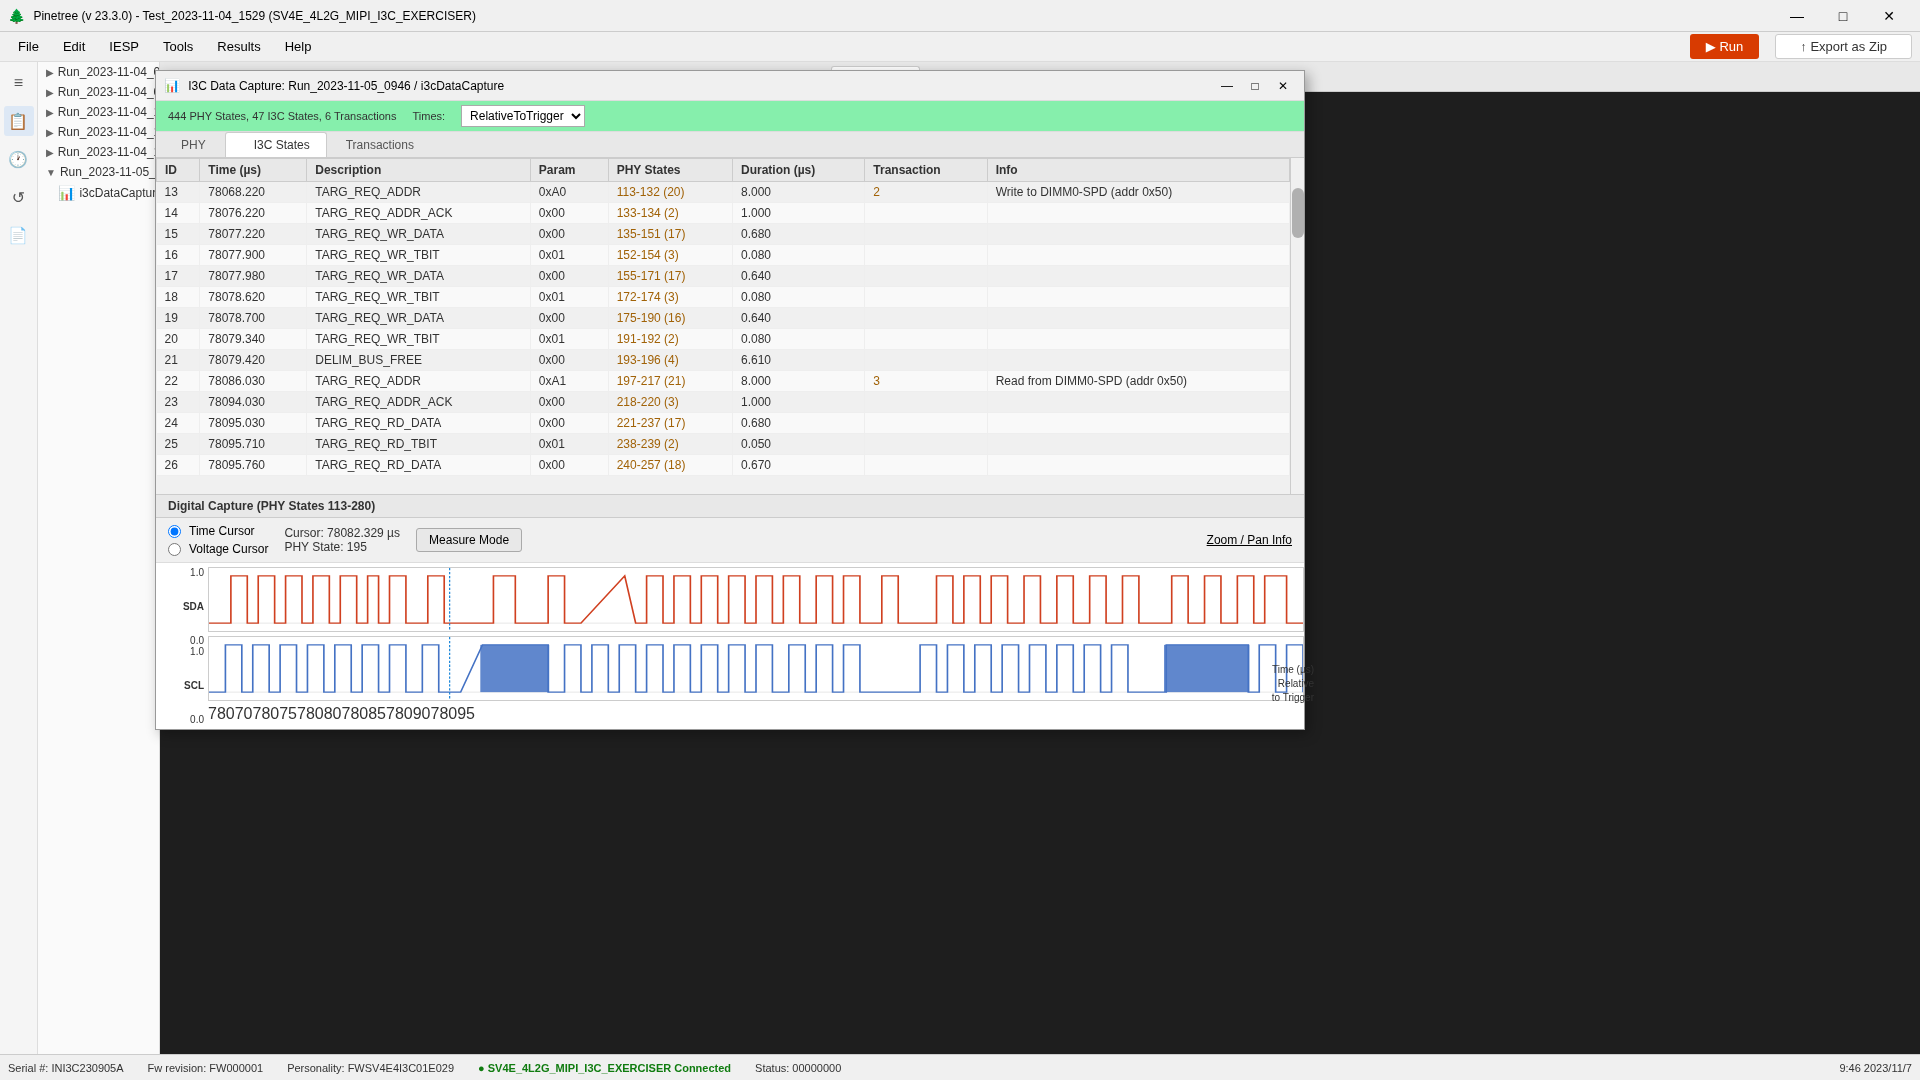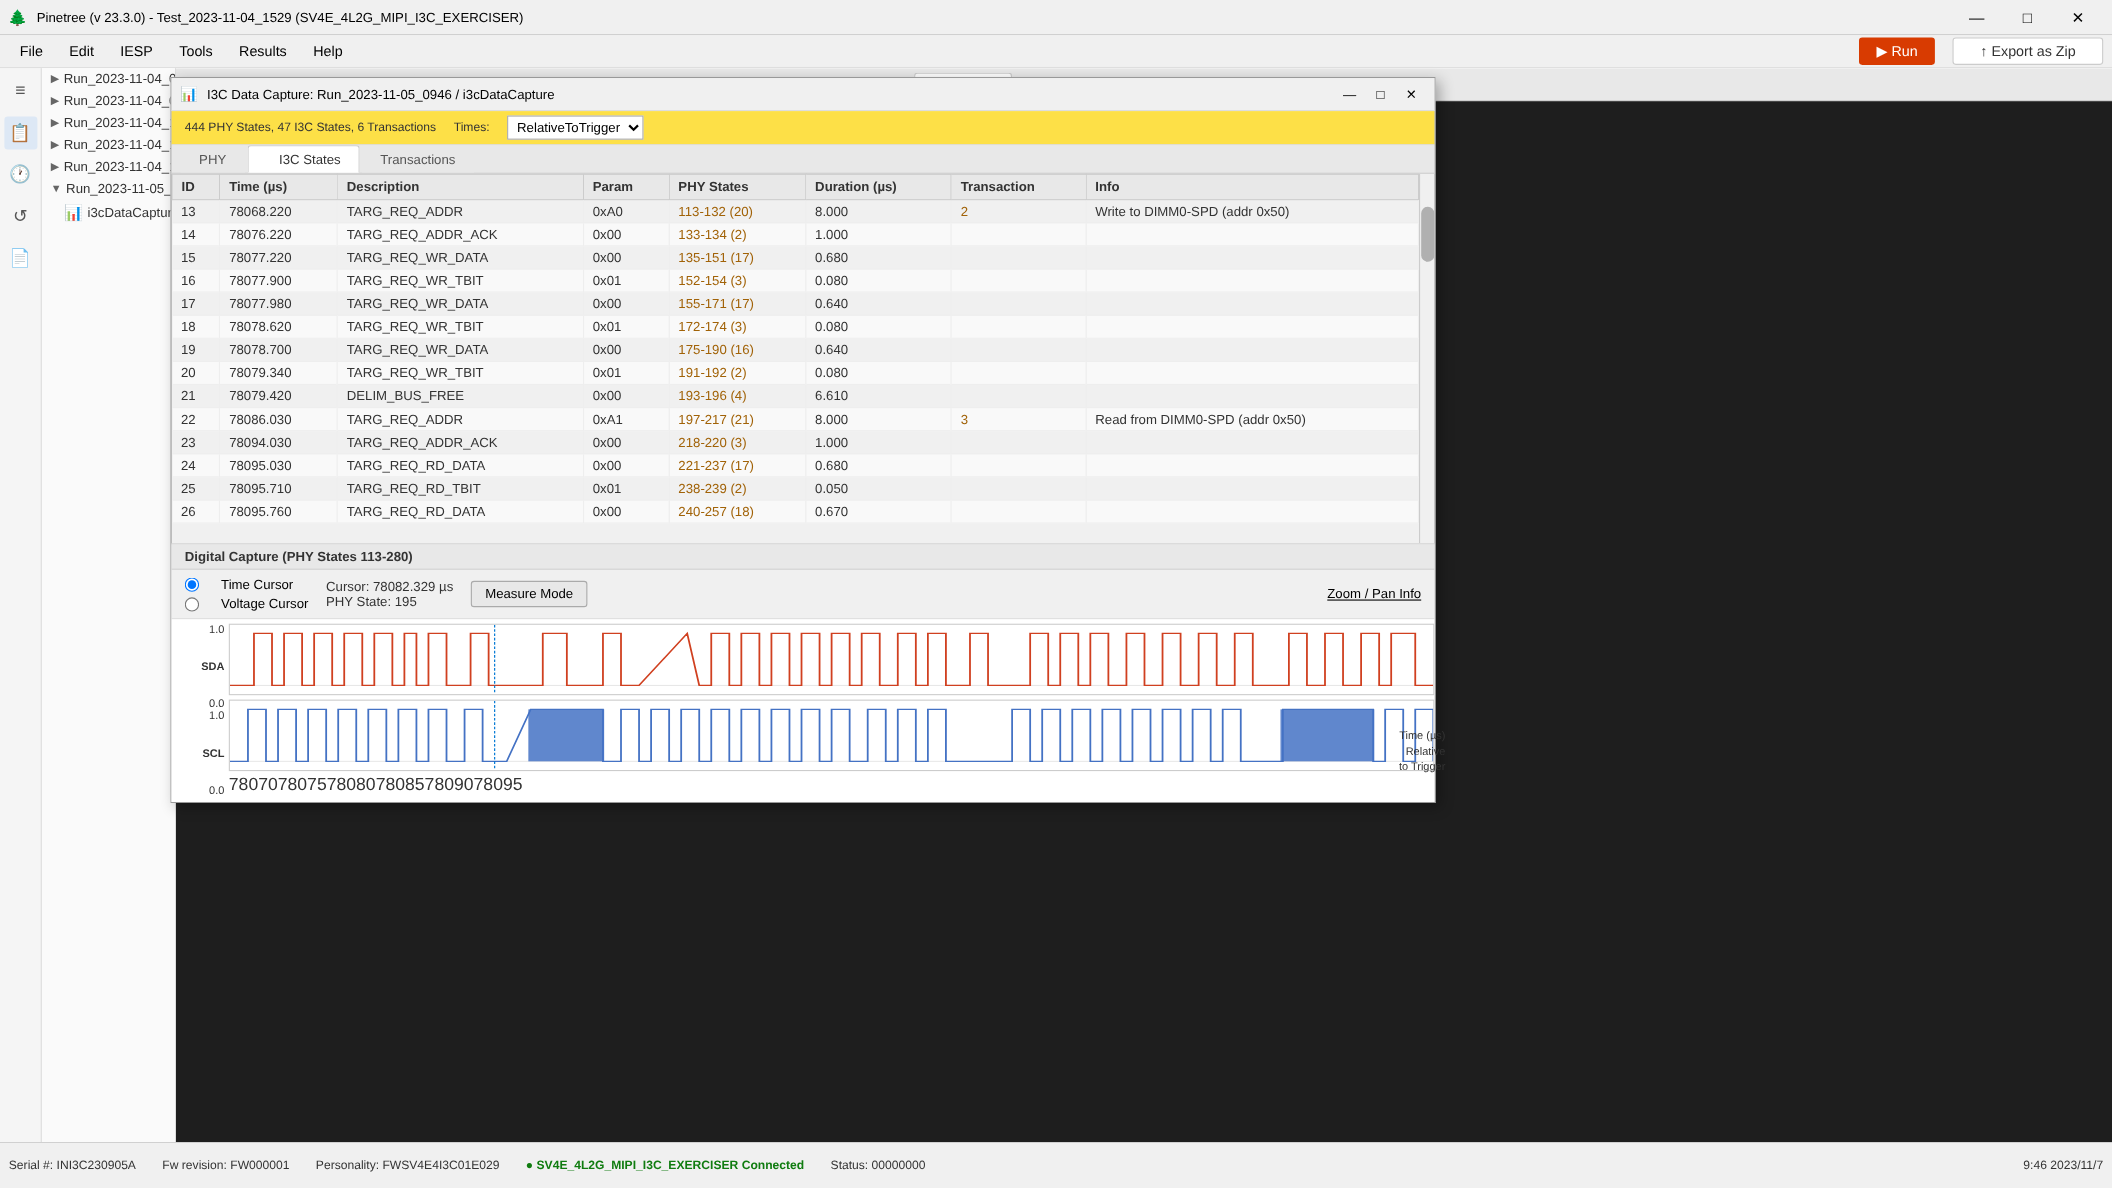--- a/index.html
+++ b/index.html
@@ -187,21 +187,21 @@
       background: transparent;
       cursor: pointer;
       font-size: 12px;
       display: flex;
       align-items: center;
       justify-content: center;
       border-radius: 2px;
     }
 
     .dialog-info-bar {
-      background: #fde047;
+      background: #86efac;
       padding: 4px 12px;
       font-size: 11px;
       color: #333;
       display: flex;
       align-items: center;
       gap: 16px;
       border-bottom: 1px solid #ddd;
       flex-shrink: 0;
     }
 
@@ -276,21 +276,21 @@
     }
     .digital-controls {
       display: flex;
       align-items: center;
       gap: 16px;
       padding: 6px 12px;
       background: #f0f0f0;
       border-bottom: 1px solid #ddd;
     }
     .radio-group { display: flex; flex-direction: column; gap: 4px; }
-    .radio-label { display: flex; align-items: center; gap: 20px; font-size: 12px; cursor: pointer; }
+    .radio-label { display: flex; align-items: center; gap: 8px; font-size: 12px; cursor: pointer; }
     .cursor-info { font-size: 12px; color: #333; }
     .measure-btn {
       padding: 4px 12px;
       background: #e8e8e8;
       border: 1px solid #aaa;
       cursor: pointer;
       font-size: 12px;
       border-radius: 3px;
     }
     .zoom-info {
@@ -308,21 +308,21 @@
       background: white;
       padding: 4px 0;
     }
 
     
     .status-bar {
       position: fixed;
       bottom: 0;
       left: 0;
       right: 0;
-      height: 42px;
+      height: 26px;
       background: #f0f0f0;
       border-top: 1px solid #ccc;
       display: flex;
       align-items: center;
       padding: 0 8px;
       font-size: 11px;
       color: #333;
       gap: 24px;
     }
     .status-connected { color: #107c10; font-weight: 600; }

